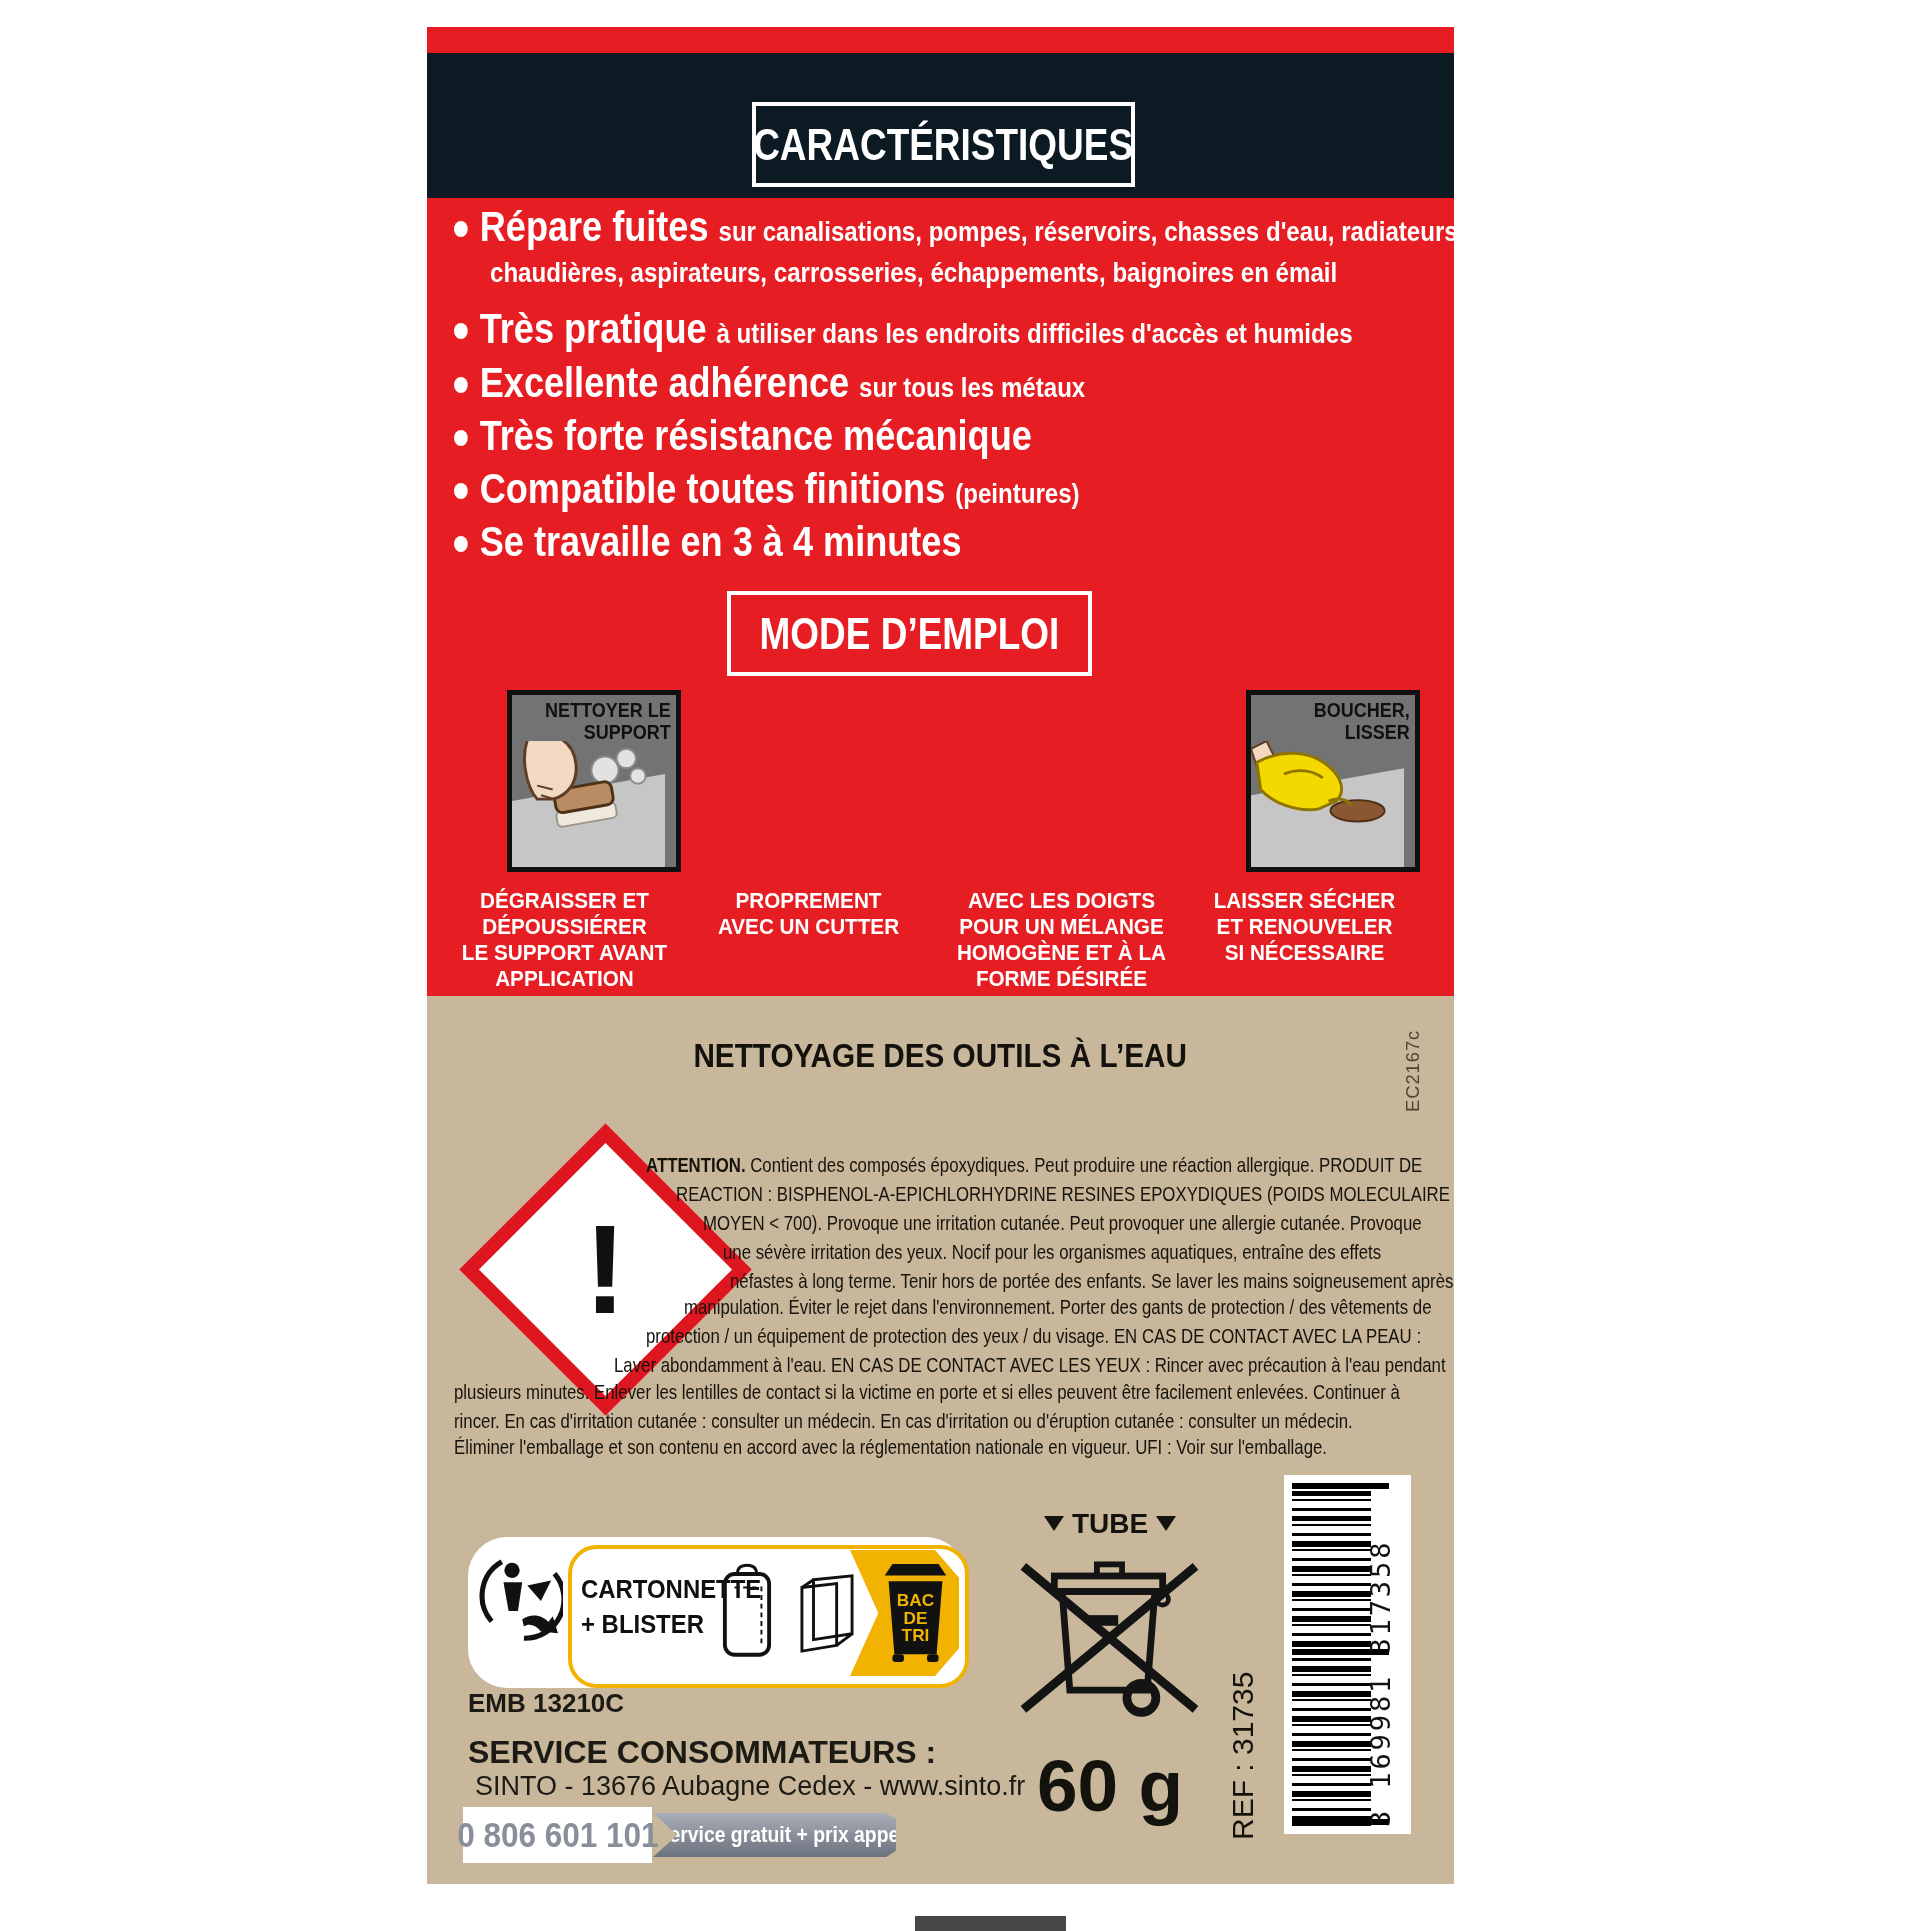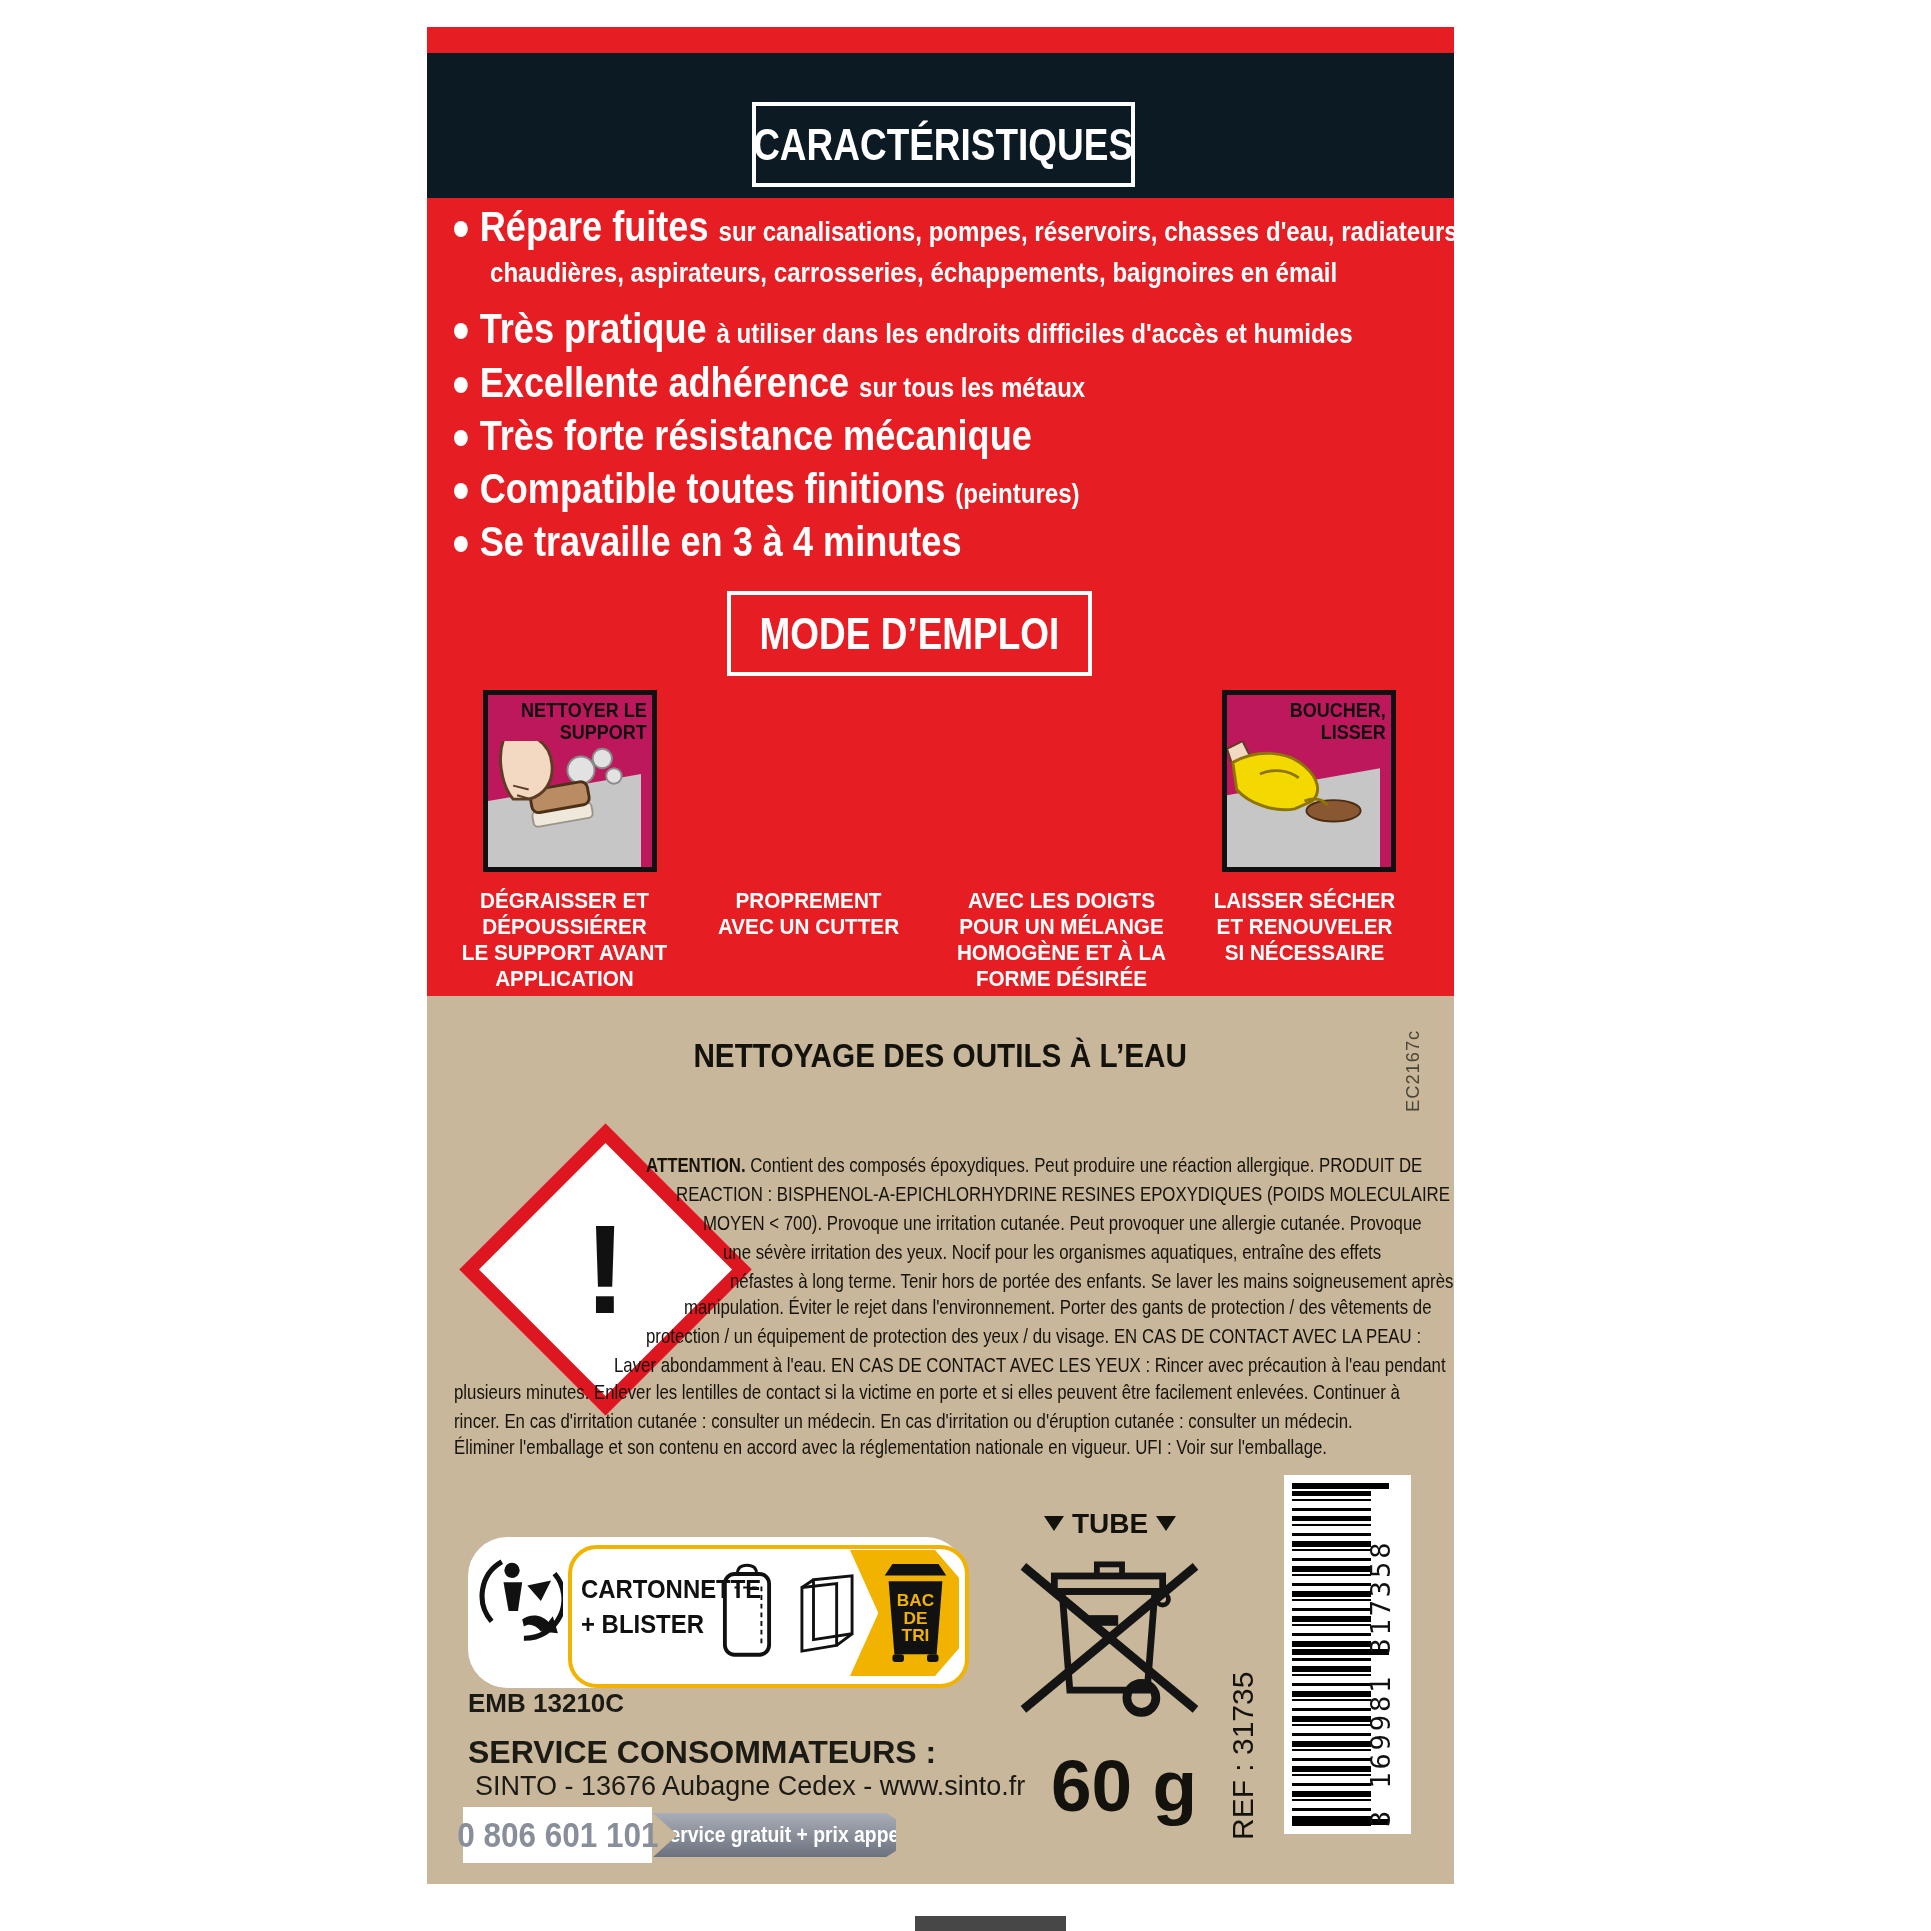--- a/index.html
+++ b/index.html
@@ -22,21 +22,21 @@
   .cxc{display:inline-block;transform:scaleX(0.84);transform-origin:50% 50%;white-space:nowrap;}
   
   .feat{left:454px;transform:scaleX(0.86);transform-origin:0 50%;white-space:nowrap;
         display:flex;align-items:baseline;color:#fff;}
   .feat .dot{width:16.4px;height:16.4px;border-radius:50%;background:#fff;margin-right:13.5px;align-self:center;flex:none;}
   .feat .lead{font-size:42px;font-weight:bold;margin-right:11.6px;}
   .feat .rest{font-size:28px;font-weight:bold;}
   .feat-cont{left:490px;color:#fff;font-size:28px;font-weight:bold;transform:scaleX(0.86);
              transform-origin:0 50%;white-space:nowrap;}
   
-  .card{top:690px;width:164px;height:172px;background:#be185d;border:5.8px solid #101010;}
+  .card{top:690px;width:164px;height:172px;background:#737373;border:5.8px solid #101010;margin-left:24px;}
   .card-title{position:absolute;top:3.9px;right:5.8px;text-align:right;color:#101010;font-size:20px;
               font-weight:bold;line-height:22px;white-space:pre-line;transform:scaleX(0.9);transform-origin:100% 0;}
   .card svg{position:absolute;left:0;bottom:0;}
   .cap{top:888px;width:251px;color:#fff;font-size:22px;font-weight:bold;line-height:26px;
        text-align:center;white-space:pre-line;transform:scaleX(0.94);transform-origin:50% 0;}
   
   .dry{left:427px;width:1027px;text-align:center;color:#14120c;font-weight:bold;}
   .dry span{display:inline-block;transform:scaleX(0.9);transform-origin:50% 50%;white-space:nowrap;font-size:33px;}
   .ec{left:1402px;top:1006px;height:106px;writing-mode:vertical-rl;transform:rotate(180deg);
       font-size:18.3px;color:#4a4637;letter-spacing:1px;}
@@ -49,21 +49,21 @@
   
   .pill{left:468px;top:1537px;width:497px;height:151px;background:#fff;border-radius:39px;}
   .yellow-rect{left:568px;top:1545px;width:393px;height:135px;border:4.8px solid #f1b300;border-radius:29px;background:#fff;}
   .mat{left:581px;color:#101010;font-weight:bold;font-size:26px;transform:scaleX(0.92);transform-origin:0 50%;white-space:nowrap;}
   .chev{left:850px;top:1550px;width:109px;height:126px;background:#f1b300;
         clip-path:polygon(0 0,26% 50%,0 100%,78% 100%,100% 78%,100% 22%,78% 0);}
   
   .tube{left:1023px;top:1508px;width:174px;text-align:center;color:#14120c;font-size:28px;font-weight:bold;}
   .tri{display:inline-block;width:0;height:0;border-left:10.6px solid transparent;border-right:10.6px solid transparent;
        border-top:15.4px solid #14120c;vertical-align:middle;margin:0 7.7px 3.9px 7.7px;}
-  .weight{left:1023px;top:1744px;width:174px;text-align:right;color:#14120c;font-size:73px;font-weight:bold;}
+  .weight{left:1023px;top:1744px;width:174px;text-align:center;color:#14120c;font-size:73px;font-weight:bold;}
   
   .bc-box{left:1284px;top:1475px;width:127px;height:359px;background:#fff;}
   .bars{left:1292px;top:1483px;width:79px;height:344px;
         background:repeating-linear-gradient(180deg,#000 0 2.9px,rgba(0,0,0,0) 2.9px 7.7px,#000 7.7px 13.5px,rgba(0,0,0,0) 13.5px 16.4px,#000 16.4px 18.3px,rgba(0,0,0,0) 18.3px 25px);}
   .guard{left:1292px;width:97px;height:5.8px;background:#000;}
   .bc-num{left:1365px;top:1483px;height:344px;writing-mode:vertical-rl;transform:rotate(180deg);
           font-family:"DejaVu Sans Mono",monospace;font-size:27px;color:#111;letter-spacing:2.9px;}
   .ref{left:1226px;top:1647px;height:193px;writing-mode:vertical-rl;transform:rotate(180deg);
        font-size:30px;color:#14120c;}
   

